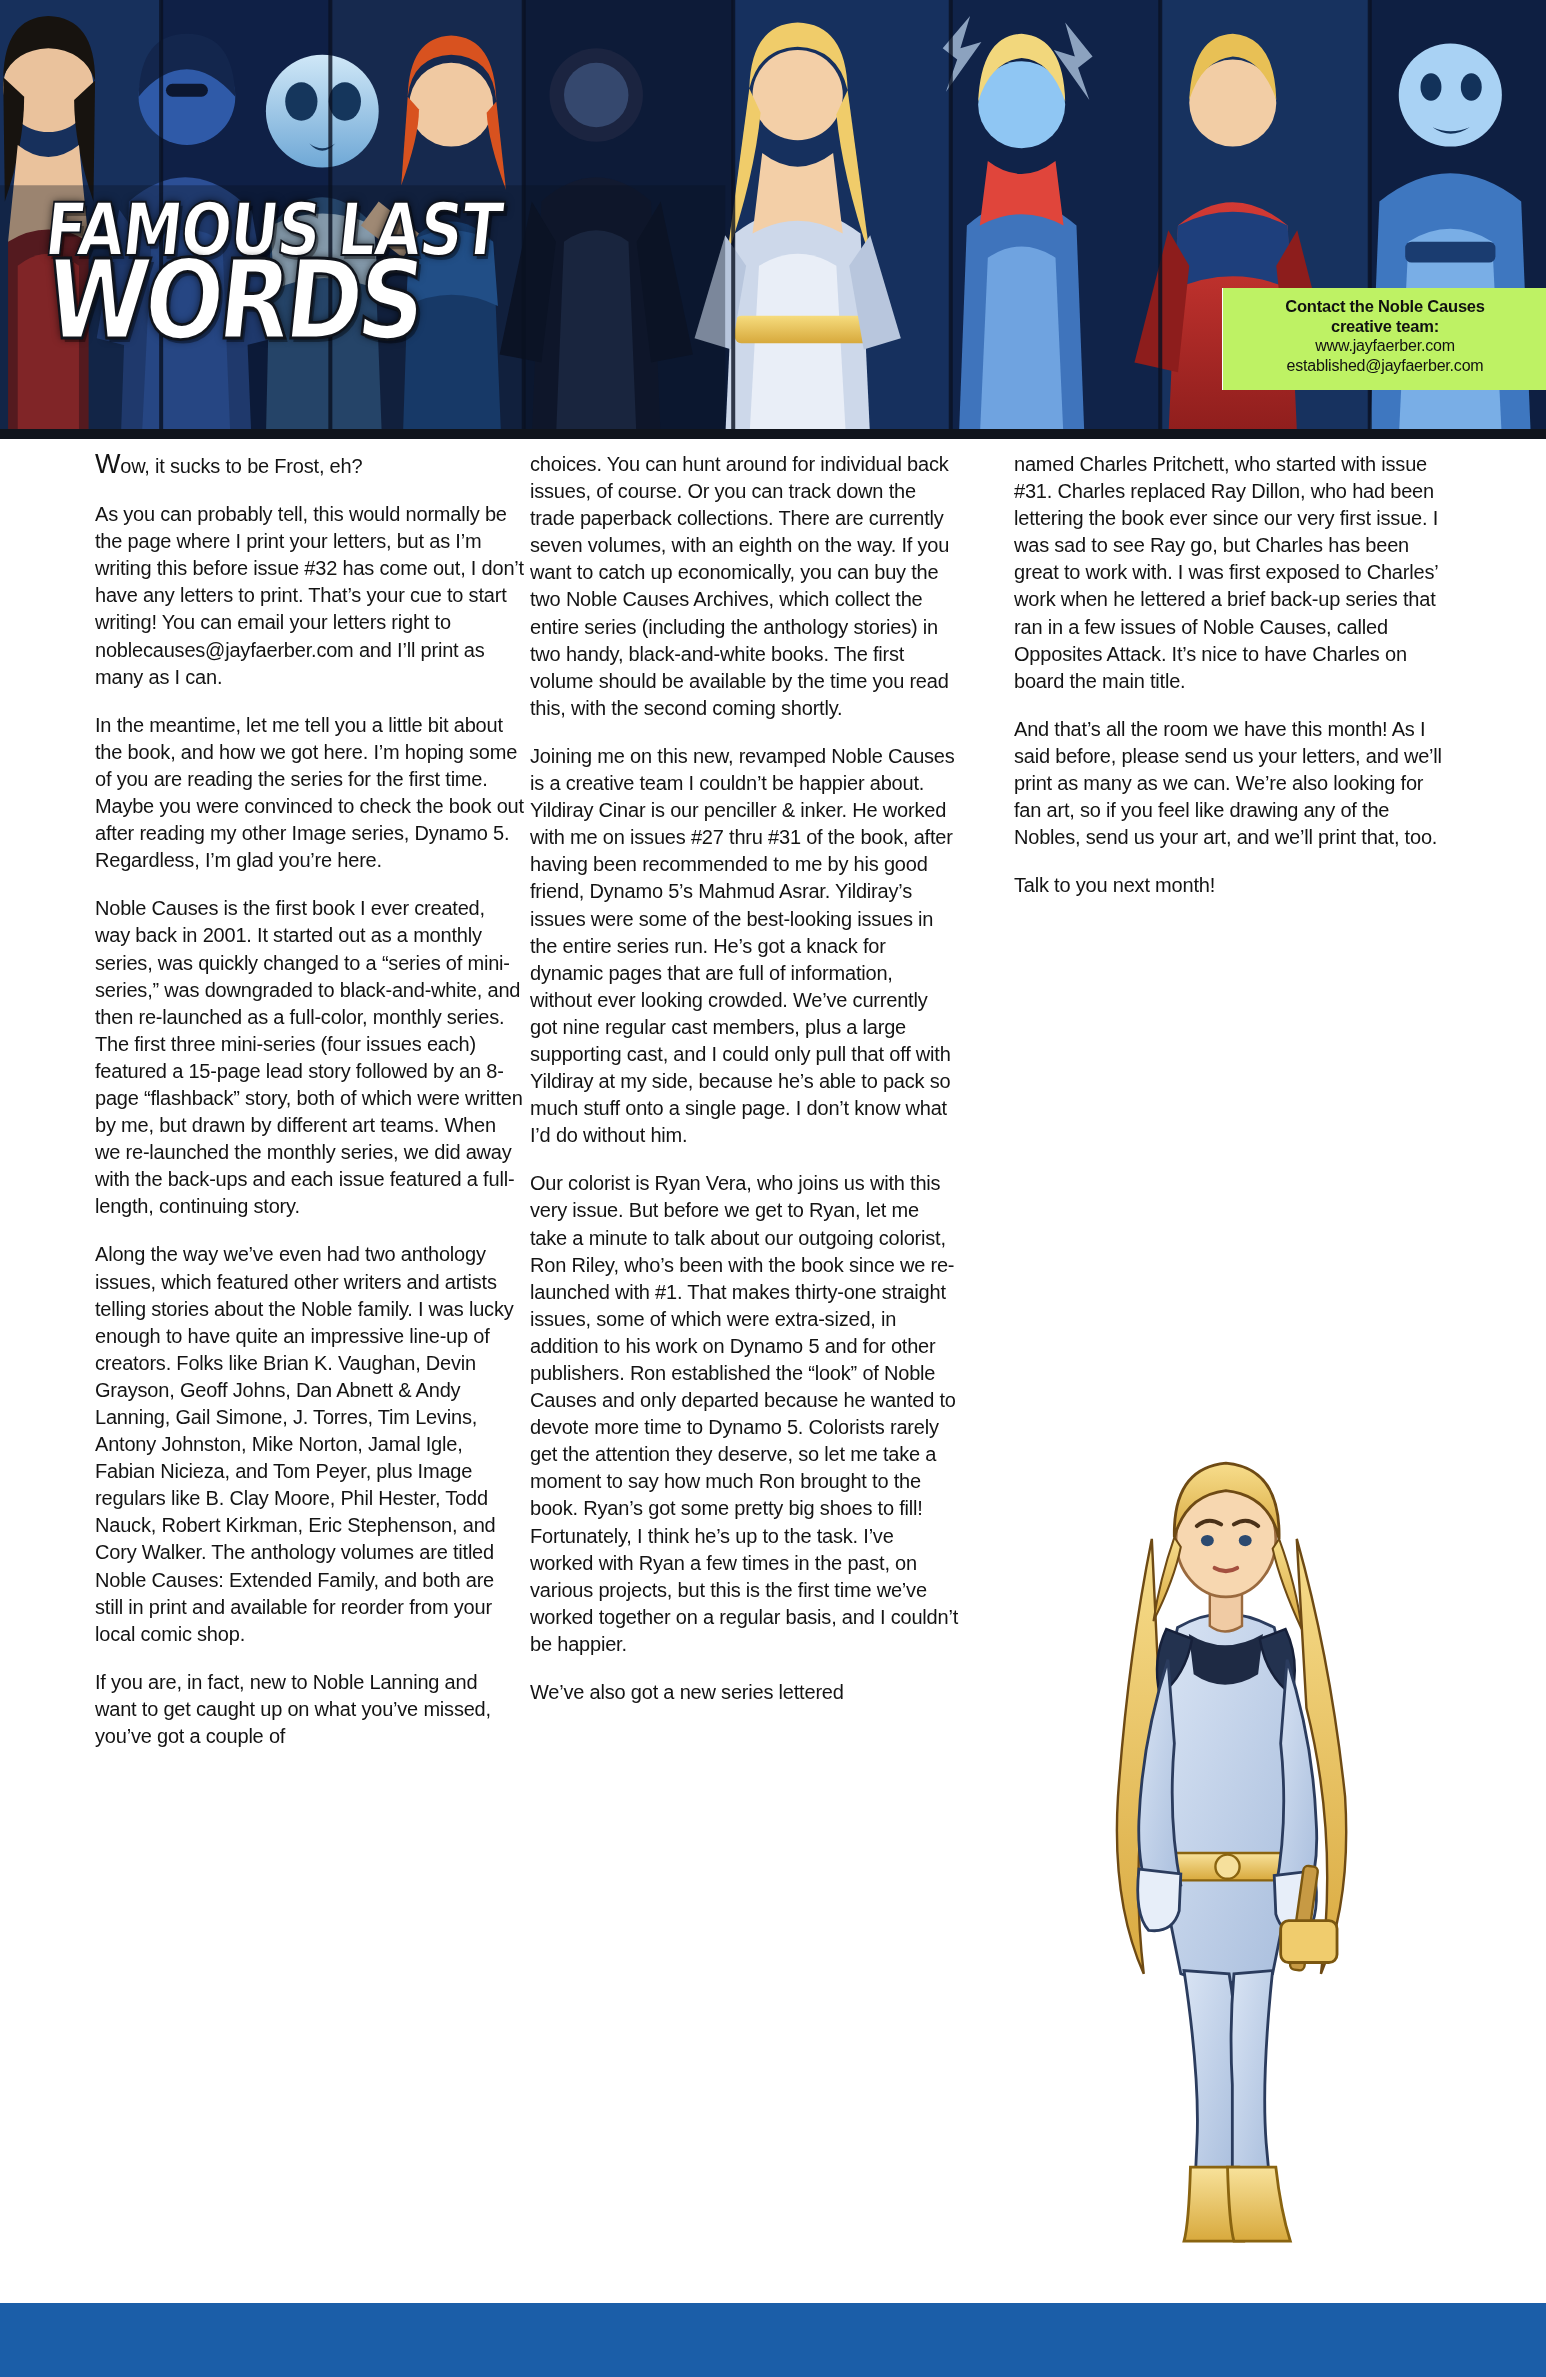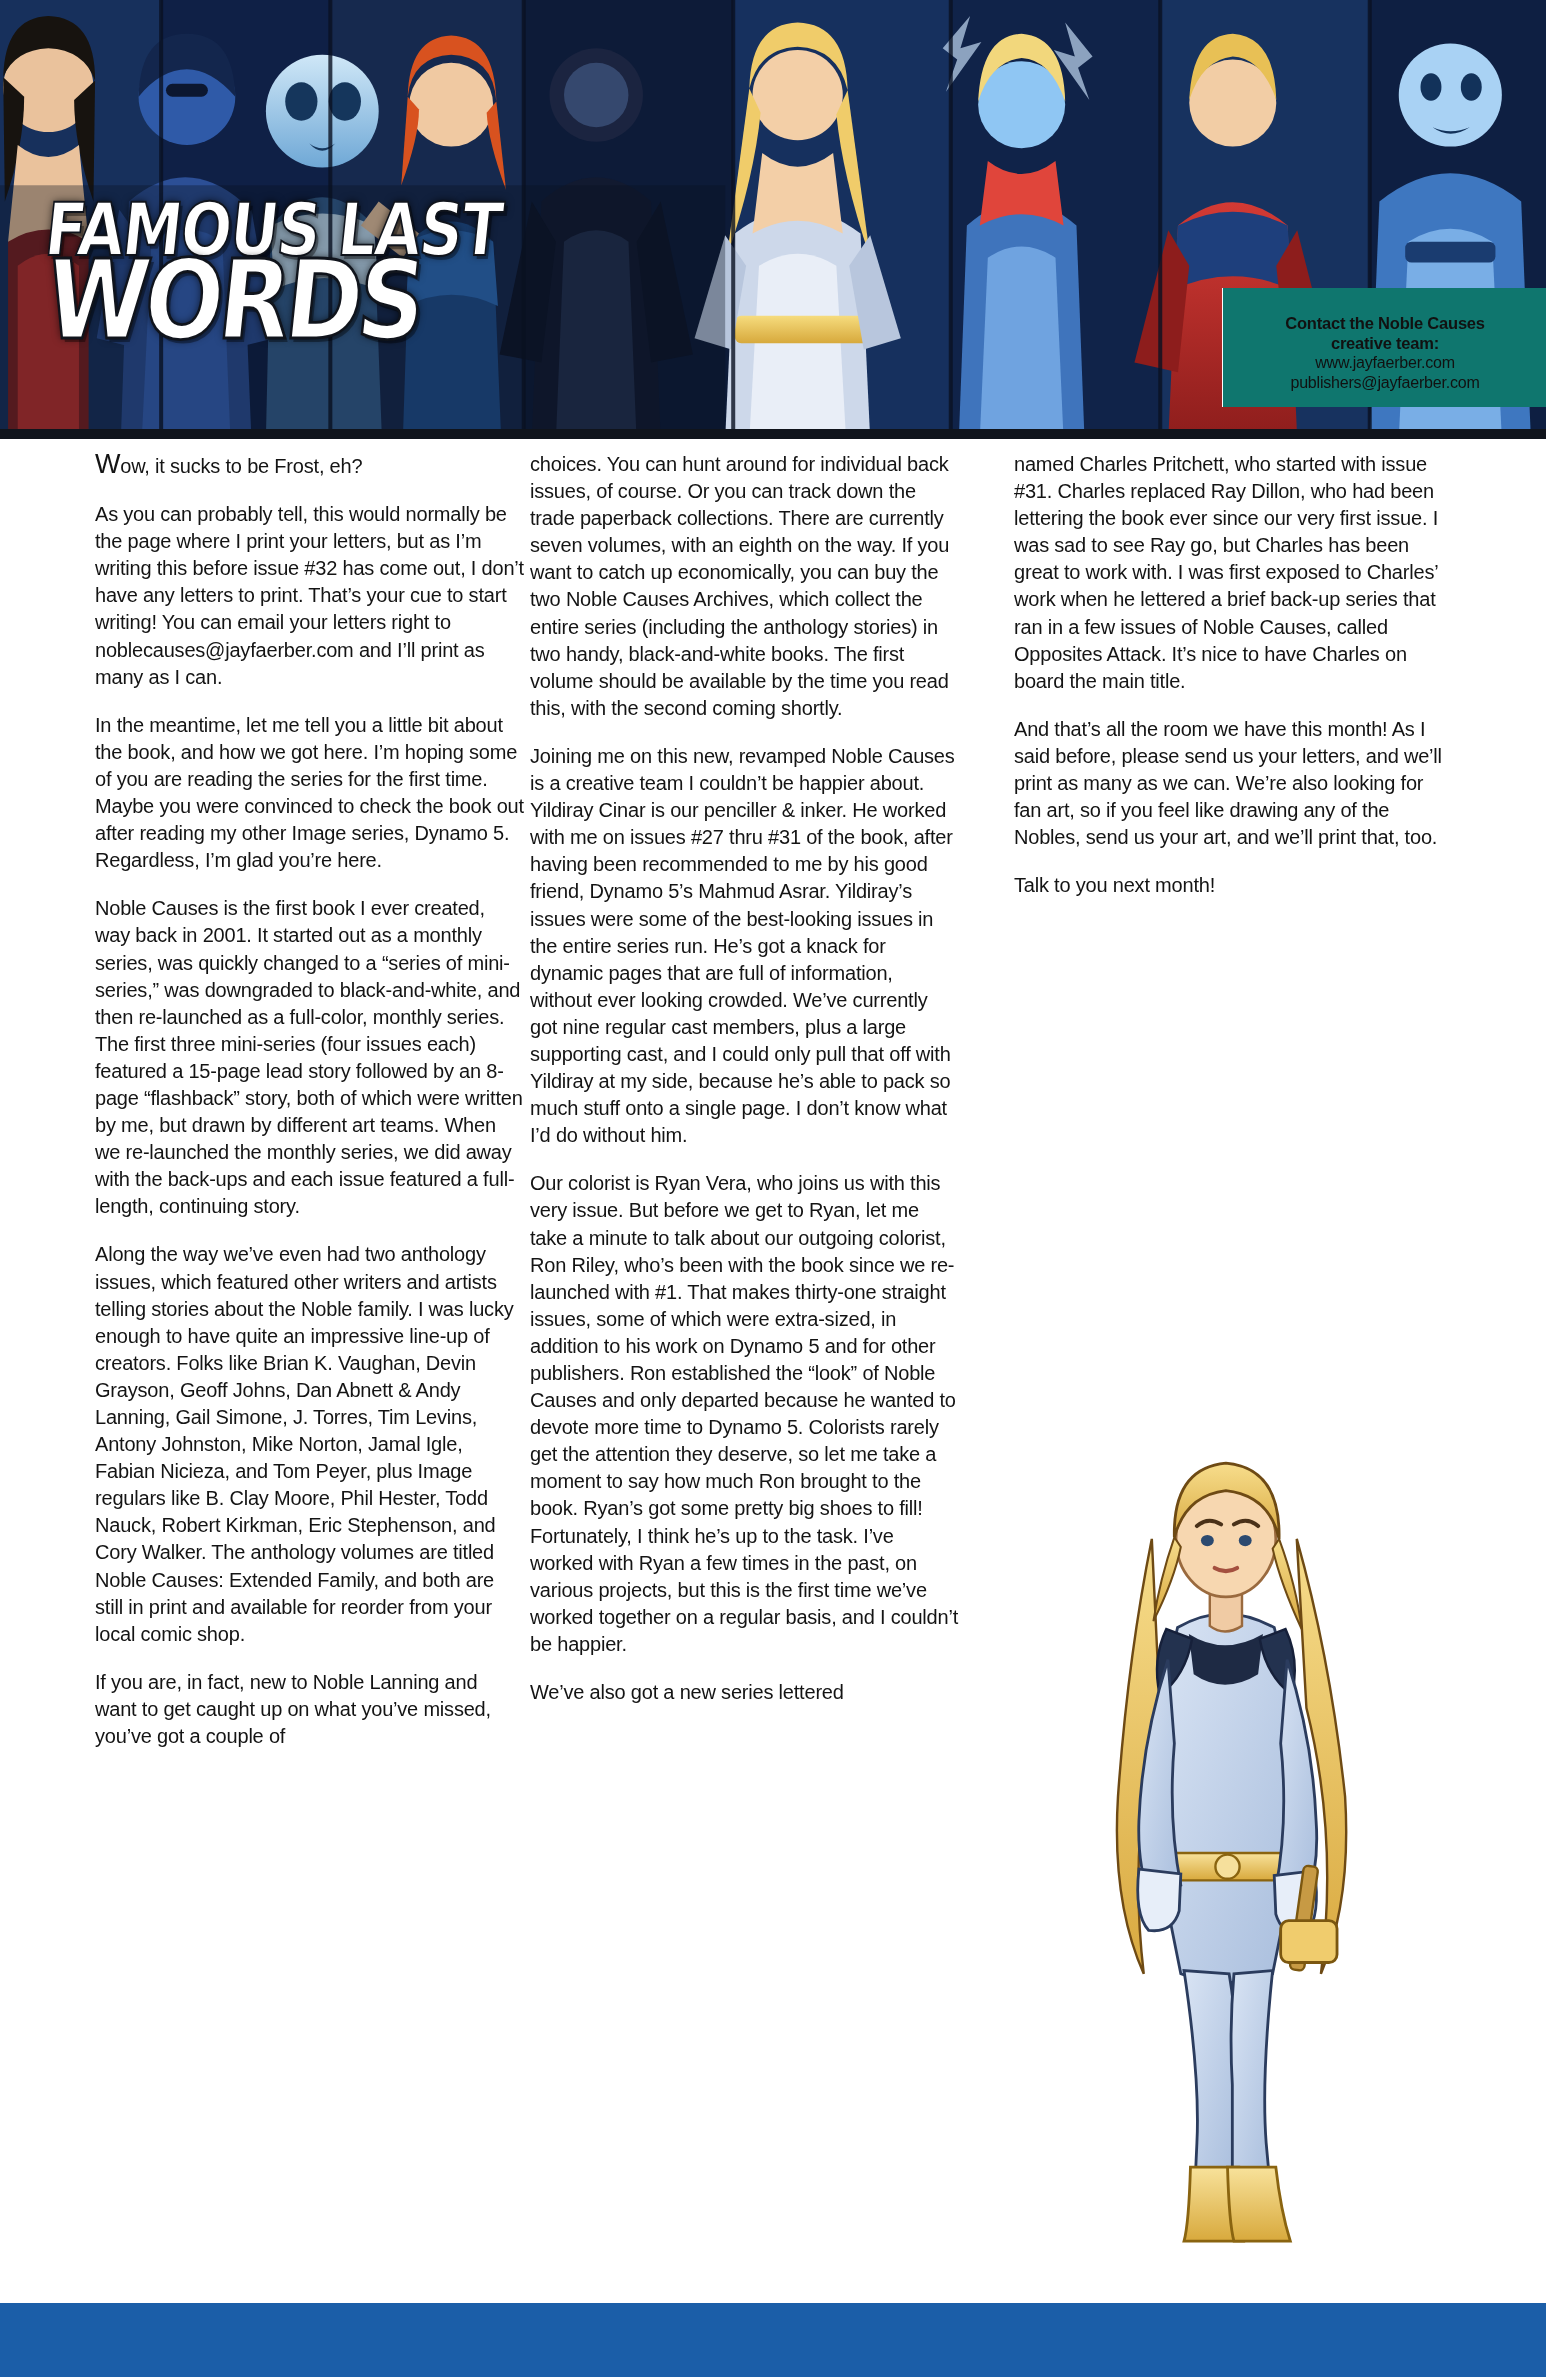--- a/index.html
+++ b/index.html
@@ -68,23 +68,23 @@
     transform-origin: left bottom;
     -webkit-text-stroke: 2.4px #10141c;
   }
 
   
   .contact-box {
     position: absolute;
     right: 0;
     top: 288px;
     width: 325px;
-    background: #0f766e;
+    background: #bef264;
     border-left: 1.6px solid #ffffff;
-    padding: 25px 13px 13px 13px;
+    padding: 8px 13px 13px 13px;
     box-sizing: border-box;
     text-align: center;
     z-index: 45;
     font-family: "Liberation Sans", sans-serif;
     color: #111111;
   }
   .contact-title {
     font-weight: 700;
     font-size: 16.5px;
     line-height: 1.22;
@@ -300,21 +300,21 @@
 
   <div class="title-lockup">
     <div class="title-line1">FAMOUS LAST</div>
     <div class="title-line2">WORDS</div>
   </div>
 
   <div class="contact-box">
     <div class="contact-title">Contact the Noble Causes</div>
     <div class="contact-title">creative team:</div>
     <div class="contact-line">www.jayfaerber.com</div>
-    <div class="contact-line">publishers@jayfaerber.com</div>
+    <div class="contact-line">established@jayfaerber.com</div>
   </div>
 
   <div class="banner-bottom-edge"></div>
 </div>
 
 <div class="content">
 
   <div class="col col-1">
     <p class="dropcap-p"><span class="dc">W</span>ow, it sucks to be Frost, eh?</p>
     <p>As you can probably tell, this would normally be the page where I print your letters, but as I’m writing this before issue #32 has come out, I don’t have any letters to print. That’s your cue to start writing! You can email your letters right to noblecauses@jayfaerber.com and I’ll print as many as I can.</p>

